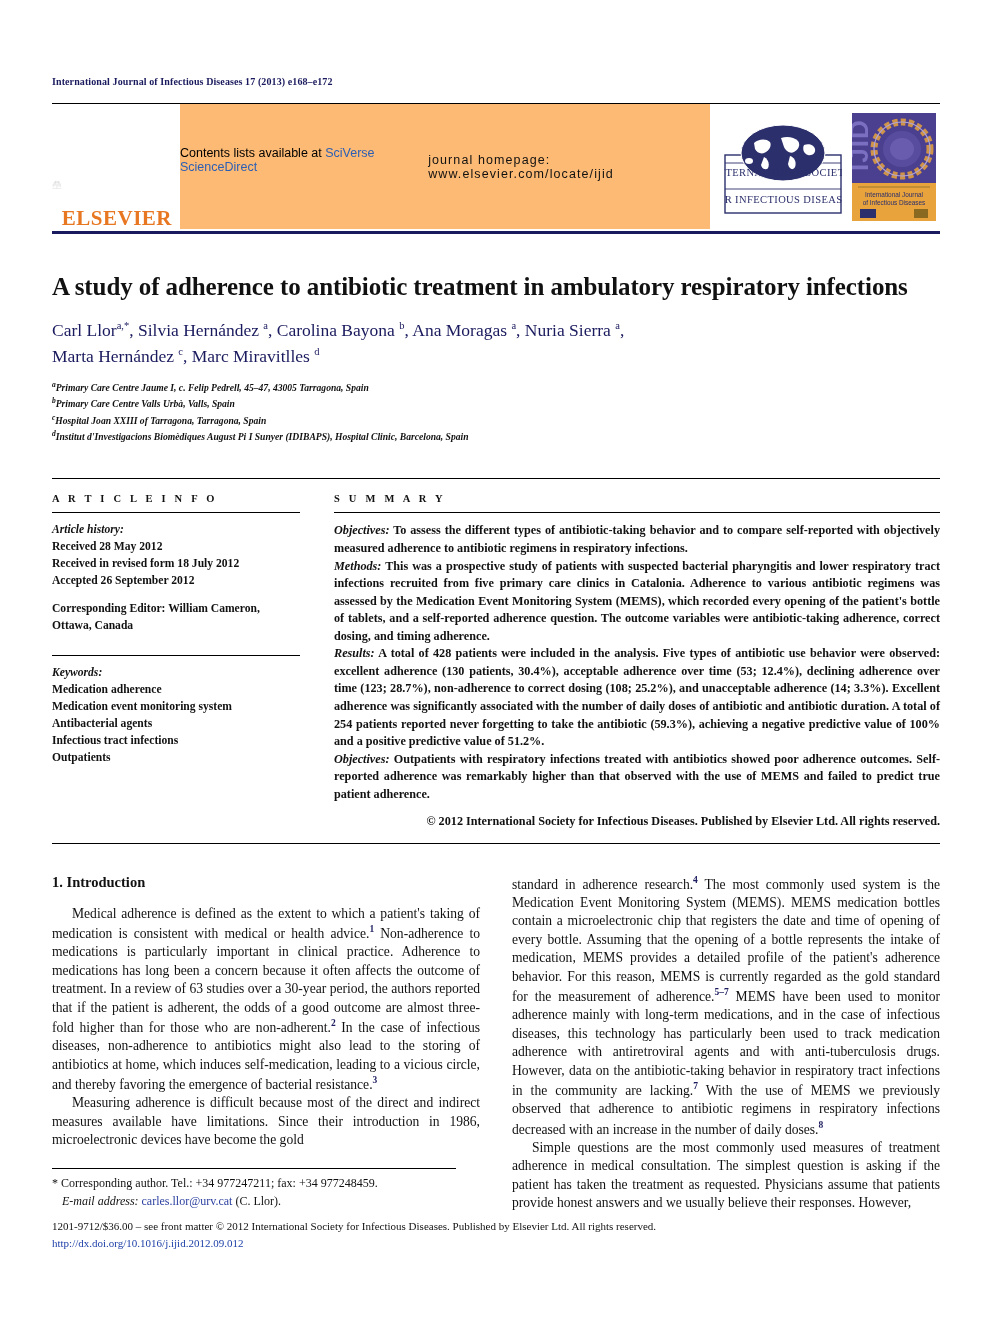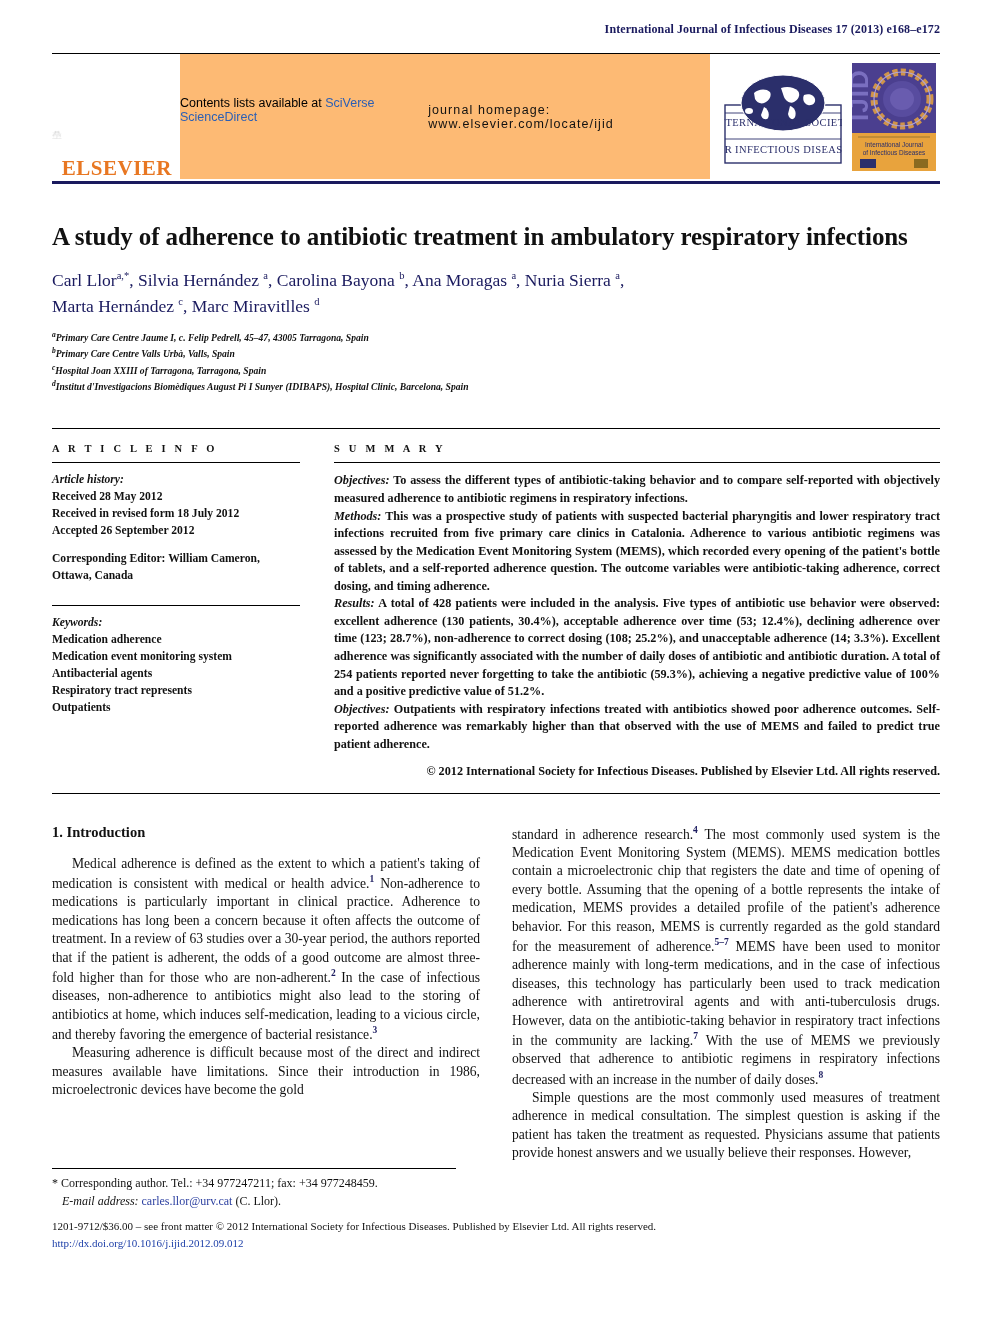--- a/index.html
+++ b/index.html
@@ -18,26 +18,26 @@
   .page {
     position: relative;
     width: 992px;
     height: 1323px;
     box-sizing: border-box;
     padding: 0 52px;
   }
 
   
   .running-head {
-    text-align: right;
-    font-family: "Liberation Serif", serif;
-    font-weight: bold;
-    font-size: 12px;
+    text-align: left;
+    font-family: "Liberation Serif", serif;
+    font-weight: bold;
+    font-size: 10px;
     color: #1a1a5e;
-    padding-top: 22px;
+    padding-top: 76px;
     letter-spacing: .1px;
   }
 
   
   .masthead {
     margin-top: 16px;
     border-top: 1.3px solid #000;
     display: flex;
     align-items: stretch;
     height: 125px;
@@ -366,21 +366,21 @@
         <span>Corresponding Editor:</span><span> William Cameron, Ottawa, Canada</span>
       </div>
 
       <div class="keyword-rule"></div>
 
       <div class="group">
         <div class="ital">Keywords:</div>
         <div>Medication adherence</div>
         <div>Medication event monitoring system</div>
         <div>Antibacterial agents</div>
-        <div>Respiratory tract represents</div>
+        <div>Infectious tract infections</div>
         <div>Outpatients</div>
       </div>
     </div>
 
     <div class="summary-col">
       <div class="sec-label">S U M M A R Y</div>
       <div class="hr-thin"></div>
 
       <p><span class="lead">Objectives:</span><span> To assess the different types of antibiotic-taking behavior and to compare self-reported with objectively measured adherence to antibiotic regimens in respiratory infections.</span></p>
       <p><span class="lead">Methods:</span><span> This was a prospective study of patients with suspected bacterial pharyngitis and lower respiratory tract infections recruited from five primary care clinics in Catalonia. Adherence to various antibiotic regimens was assessed by the Medication Event Monitoring System (MEMS), which recorded every opening of the patient's bottle of tablets, and a self-reported adherence question. The outcome variables were antibiotic-taking adherence, correct dosing, and timing adherence.</span></p>

